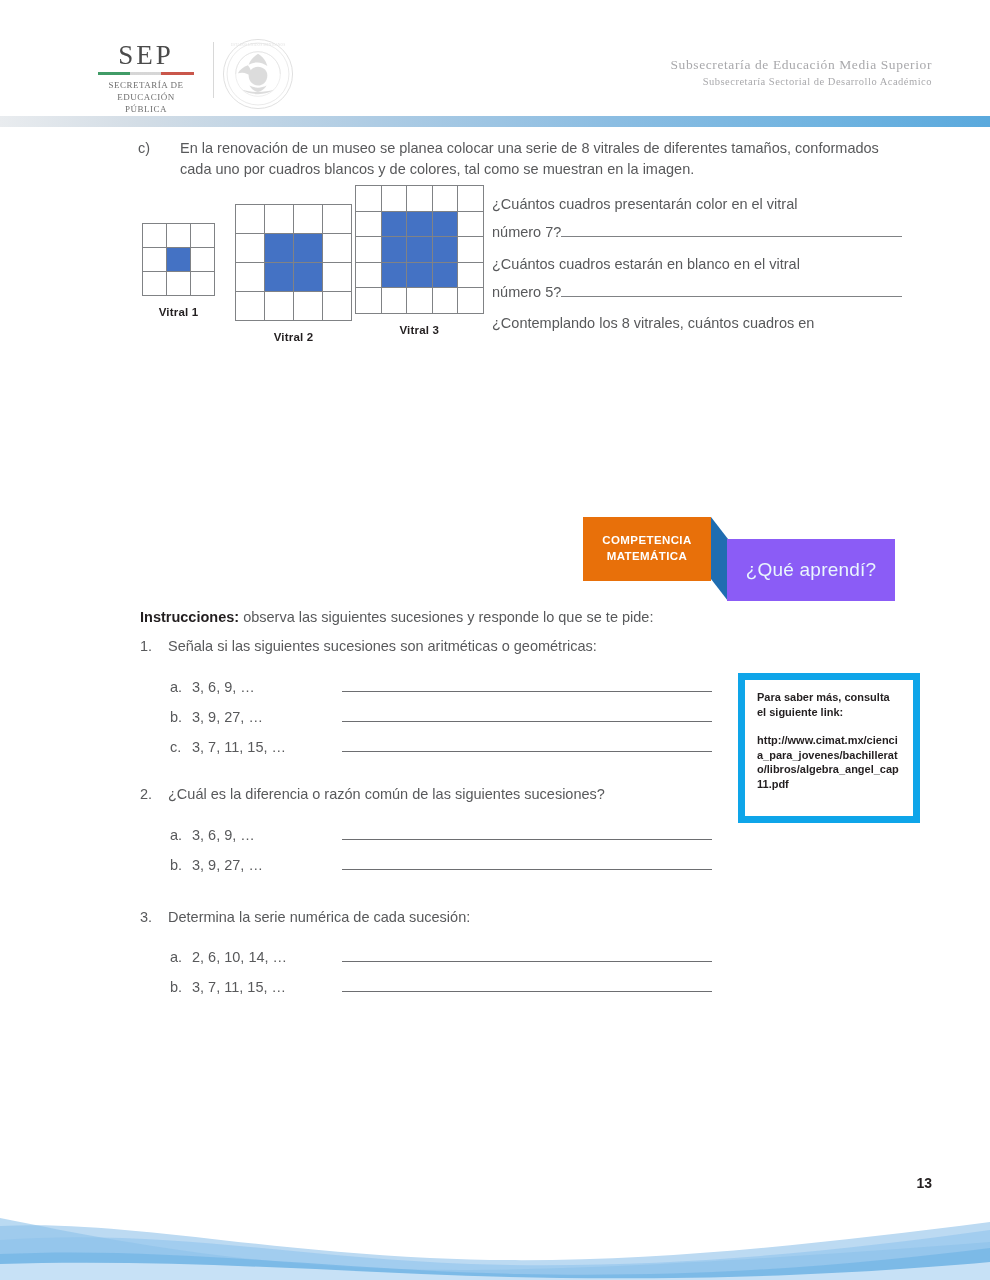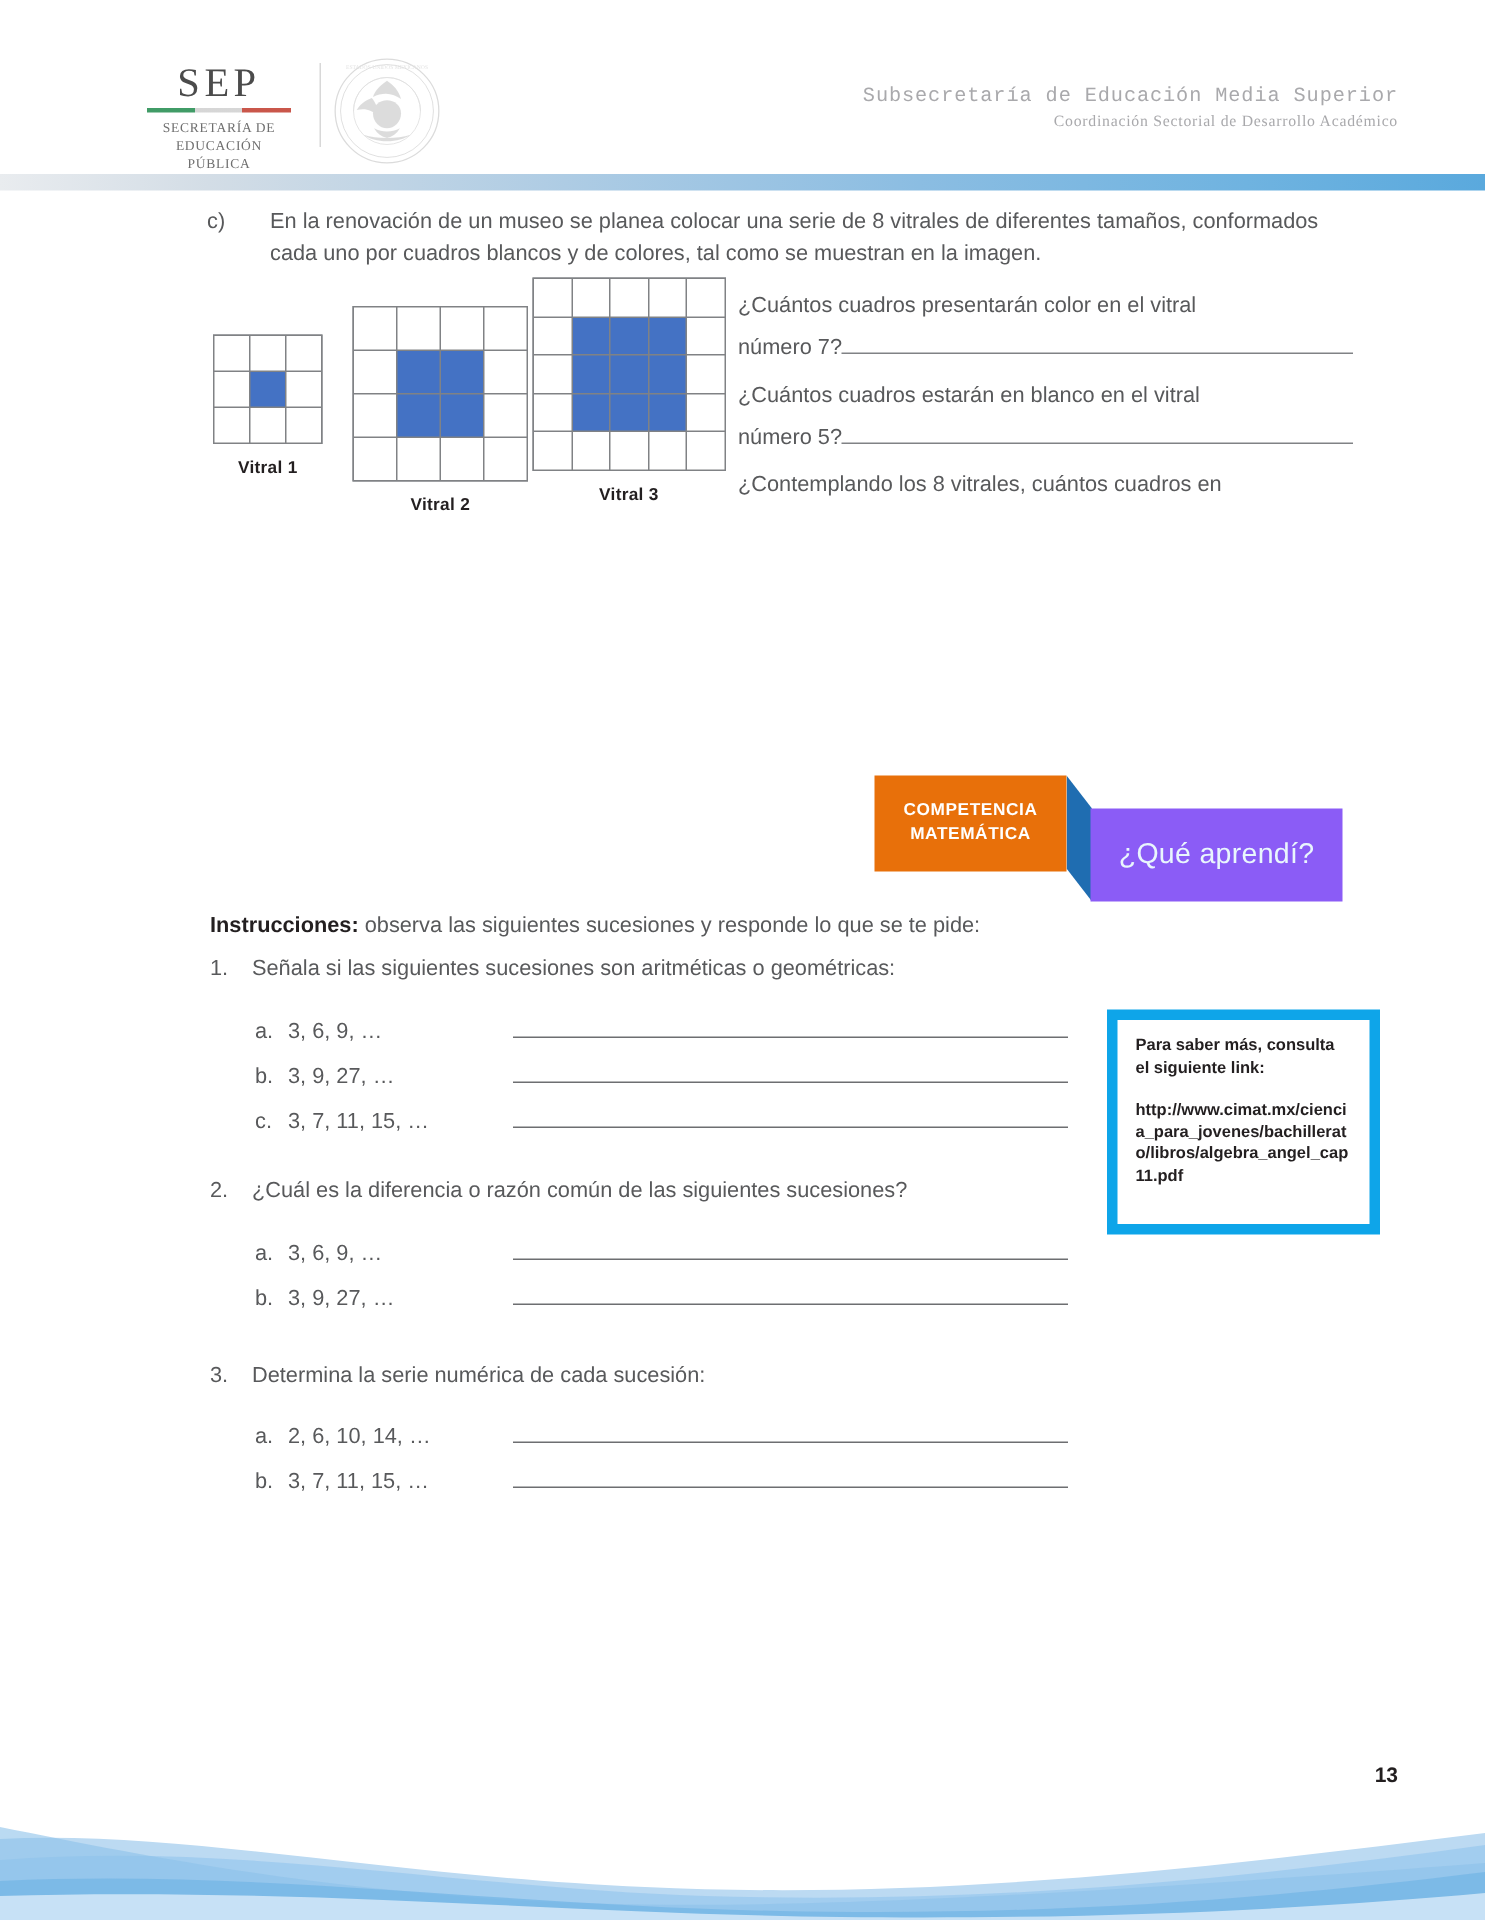--- a/index.html
+++ b/index.html
@@ -46,21 +46,21 @@
     position: absolute; left: 222px; top: 38px;
     width: 72px; height: 72px;
     opacity: .30;
   }
   .hdr-right {
     position: absolute; right: 58px; top: 56px;
     text-align: right;
     font-family: "Liberation Serif", serif;
     color: #a9a9ac;
   }
-  .hdr-right .l1 { font-size: 13.5px; letter-spacing: .6px; line-height: 1.35; font-family: Liberation Mono, monospace; }
+  .hdr-right .l1 { font-size: 13.5px; letter-spacing: .6px; line-height: 1.35; }
   .hdr-right .l2 { font-size: 10.5px; letter-spacing: .5px; line-height: 1.45; }
   #header-band {
     position: absolute; left: 0; top: 116px; width: 990px; height: 11px;
     background: linear-gradient(to right, #e9ecef 0%, #d3dde6 14%, #aecce4 38%, #8bbde2 62%, #6fb3e0 84%, #5aa9dd 100%);
   }
 
   
   #content { position: absolute; left: 0; top: 127px; width: 990px; }
 
   .body-text {
@@ -221,21 +221,21 @@
         <path d="M19 50c0-17 14-31 31-31s31 14 31 31"></path>
       </g>
       <g fill="#9d9d9d" font-family="Liberation Serif, serif" font-size="5.2">
         <text x="50" y="11" text-anchor="middle">ESTADOS UNIDOS MEXICANOS</text>
       </g>
     </svg>
   </div>
 
   <div class="hdr-right">
     <div class="l1">Subsecretaría de Educación Media Superior</div>
-    <div class="l2">Coordinación Sectorial de Desarrollo Académico</div>
+    <div class="l2">Subsecretaría Sectorial de Desarrollo Académico</div>
   </div>
 </div>
 
 <div id="header-band"></div>
 
 <div id="content">
 
   <div id="item-c" class="body-text">
     <div class="marker">c)</div>
     <div class="para">En la renovación de un museo se planea colocar una serie de 8 vitrales de diferentes tamaños, conformados cada uno por cuadros blancos y de colores, tal como se muestran en la imagen.</div>

